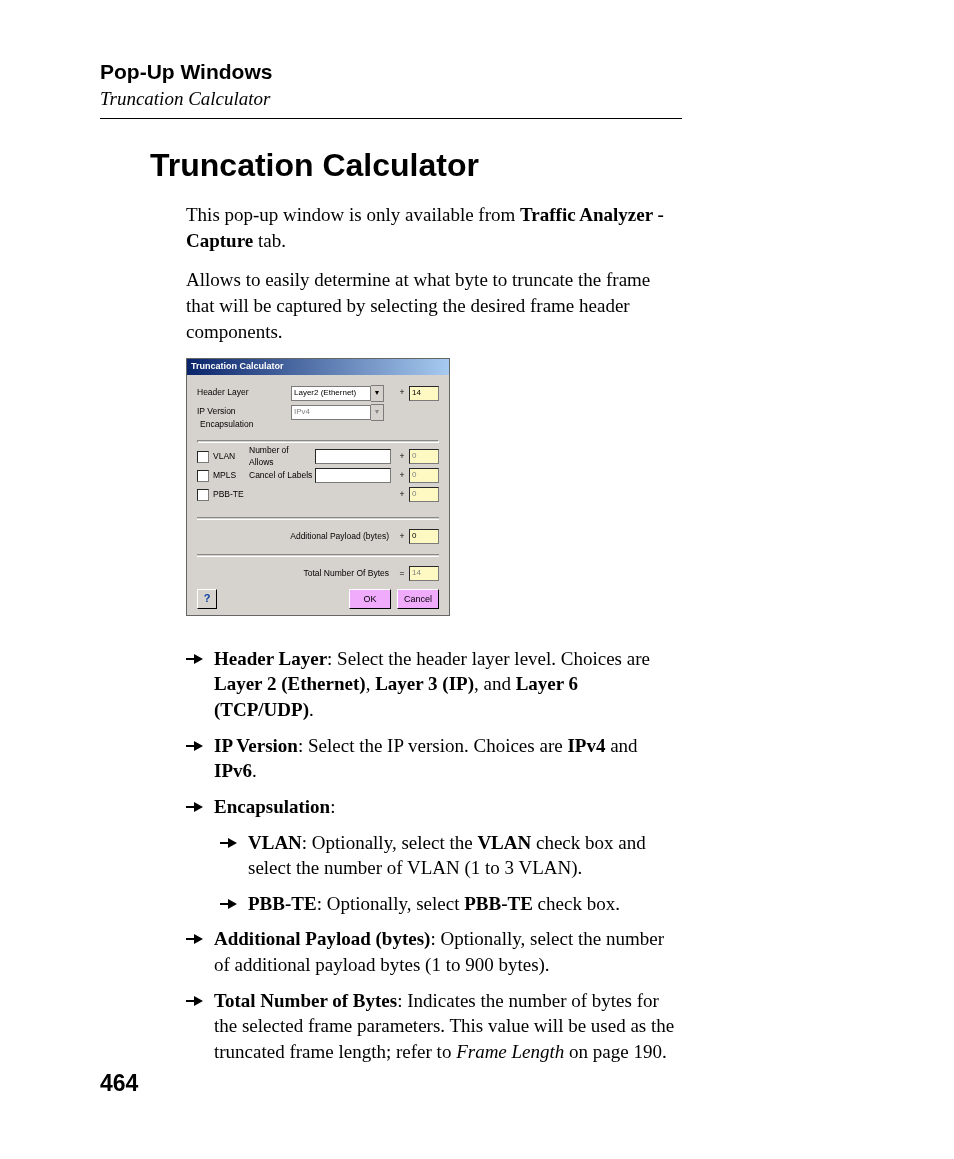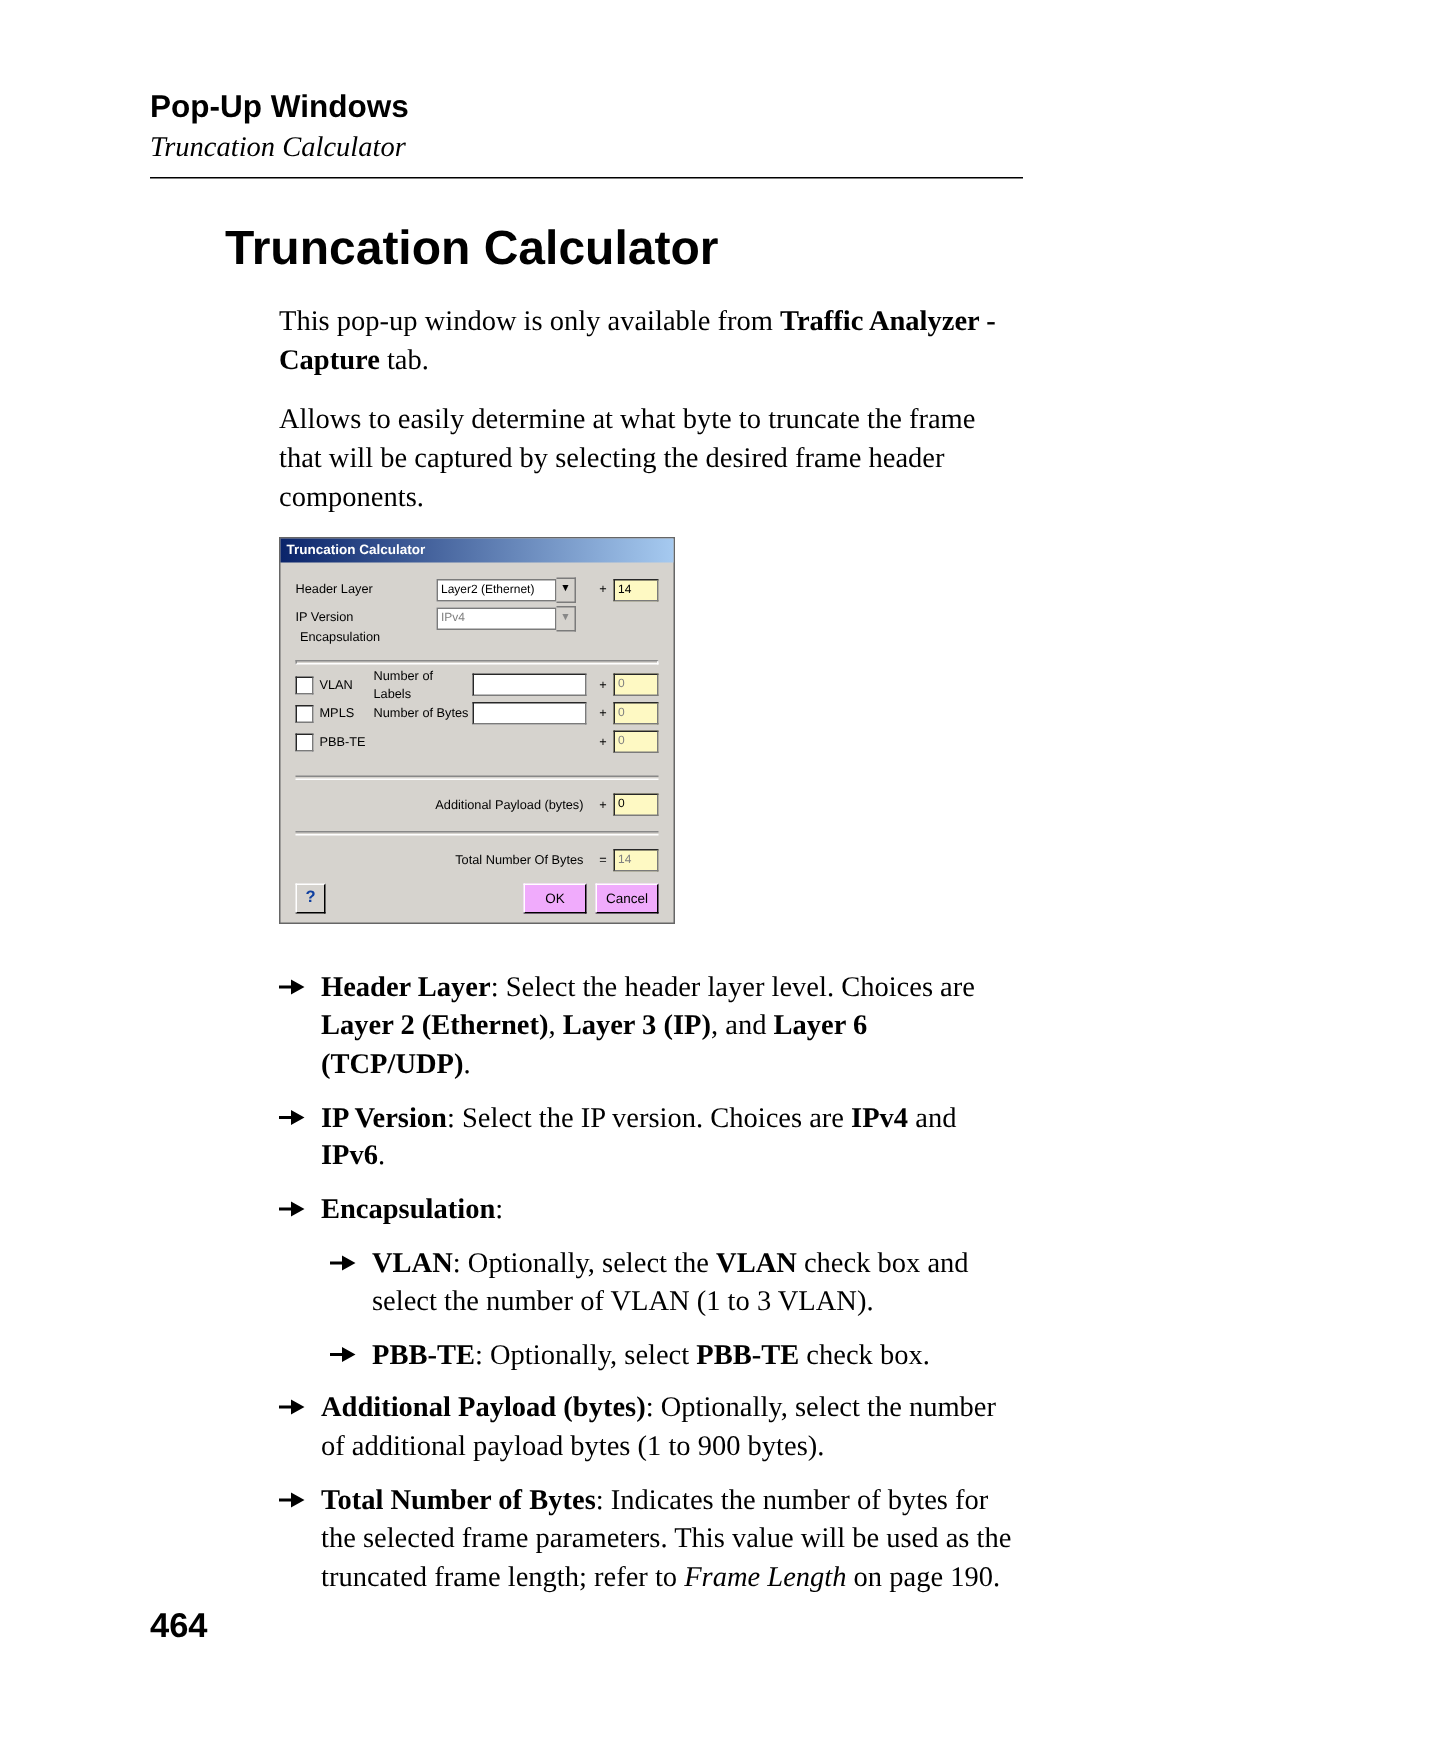--- a/index.html
+++ b/index.html
@@ -99,30 +99,30 @@
           </div>
 
           <div class="grp" style="margin-top:6px">
             <span class="encap-lbl">Encapsulation</span>
             <div class="encap"></div>
           </div>
 
           <div class="chkrow">
             <div class="chk"></div>
             <div class="l1">VLAN</div>
-            <div class="l2">Number of Labels</div>
+            <div class="l2">Number of Allows</div>
             <div class="cb2"></div>
             <div style="flex:1"></div>
             <div class="plus">+</div>
             <div class="vbox dis">0</div>
           </div>
           <div class="chkrow">
             <div class="chk"></div>
             <div class="l1">MPLS</div>
-            <div class="l2">Number of Bytes</div>
+            <div class="l2">Cancel of Labels</div>
             <div class="cb2"></div>
             <div style="flex:1"></div>
             <div class="plus">+</div>
             <div class="vbox dis">0</div>
           </div>
           <div class="chkrow">
             <div class="chk"></div>
             <div class="l1">PBB-TE</div>
             <div style="flex:1"></div>
             <div class="plus">+</div>

